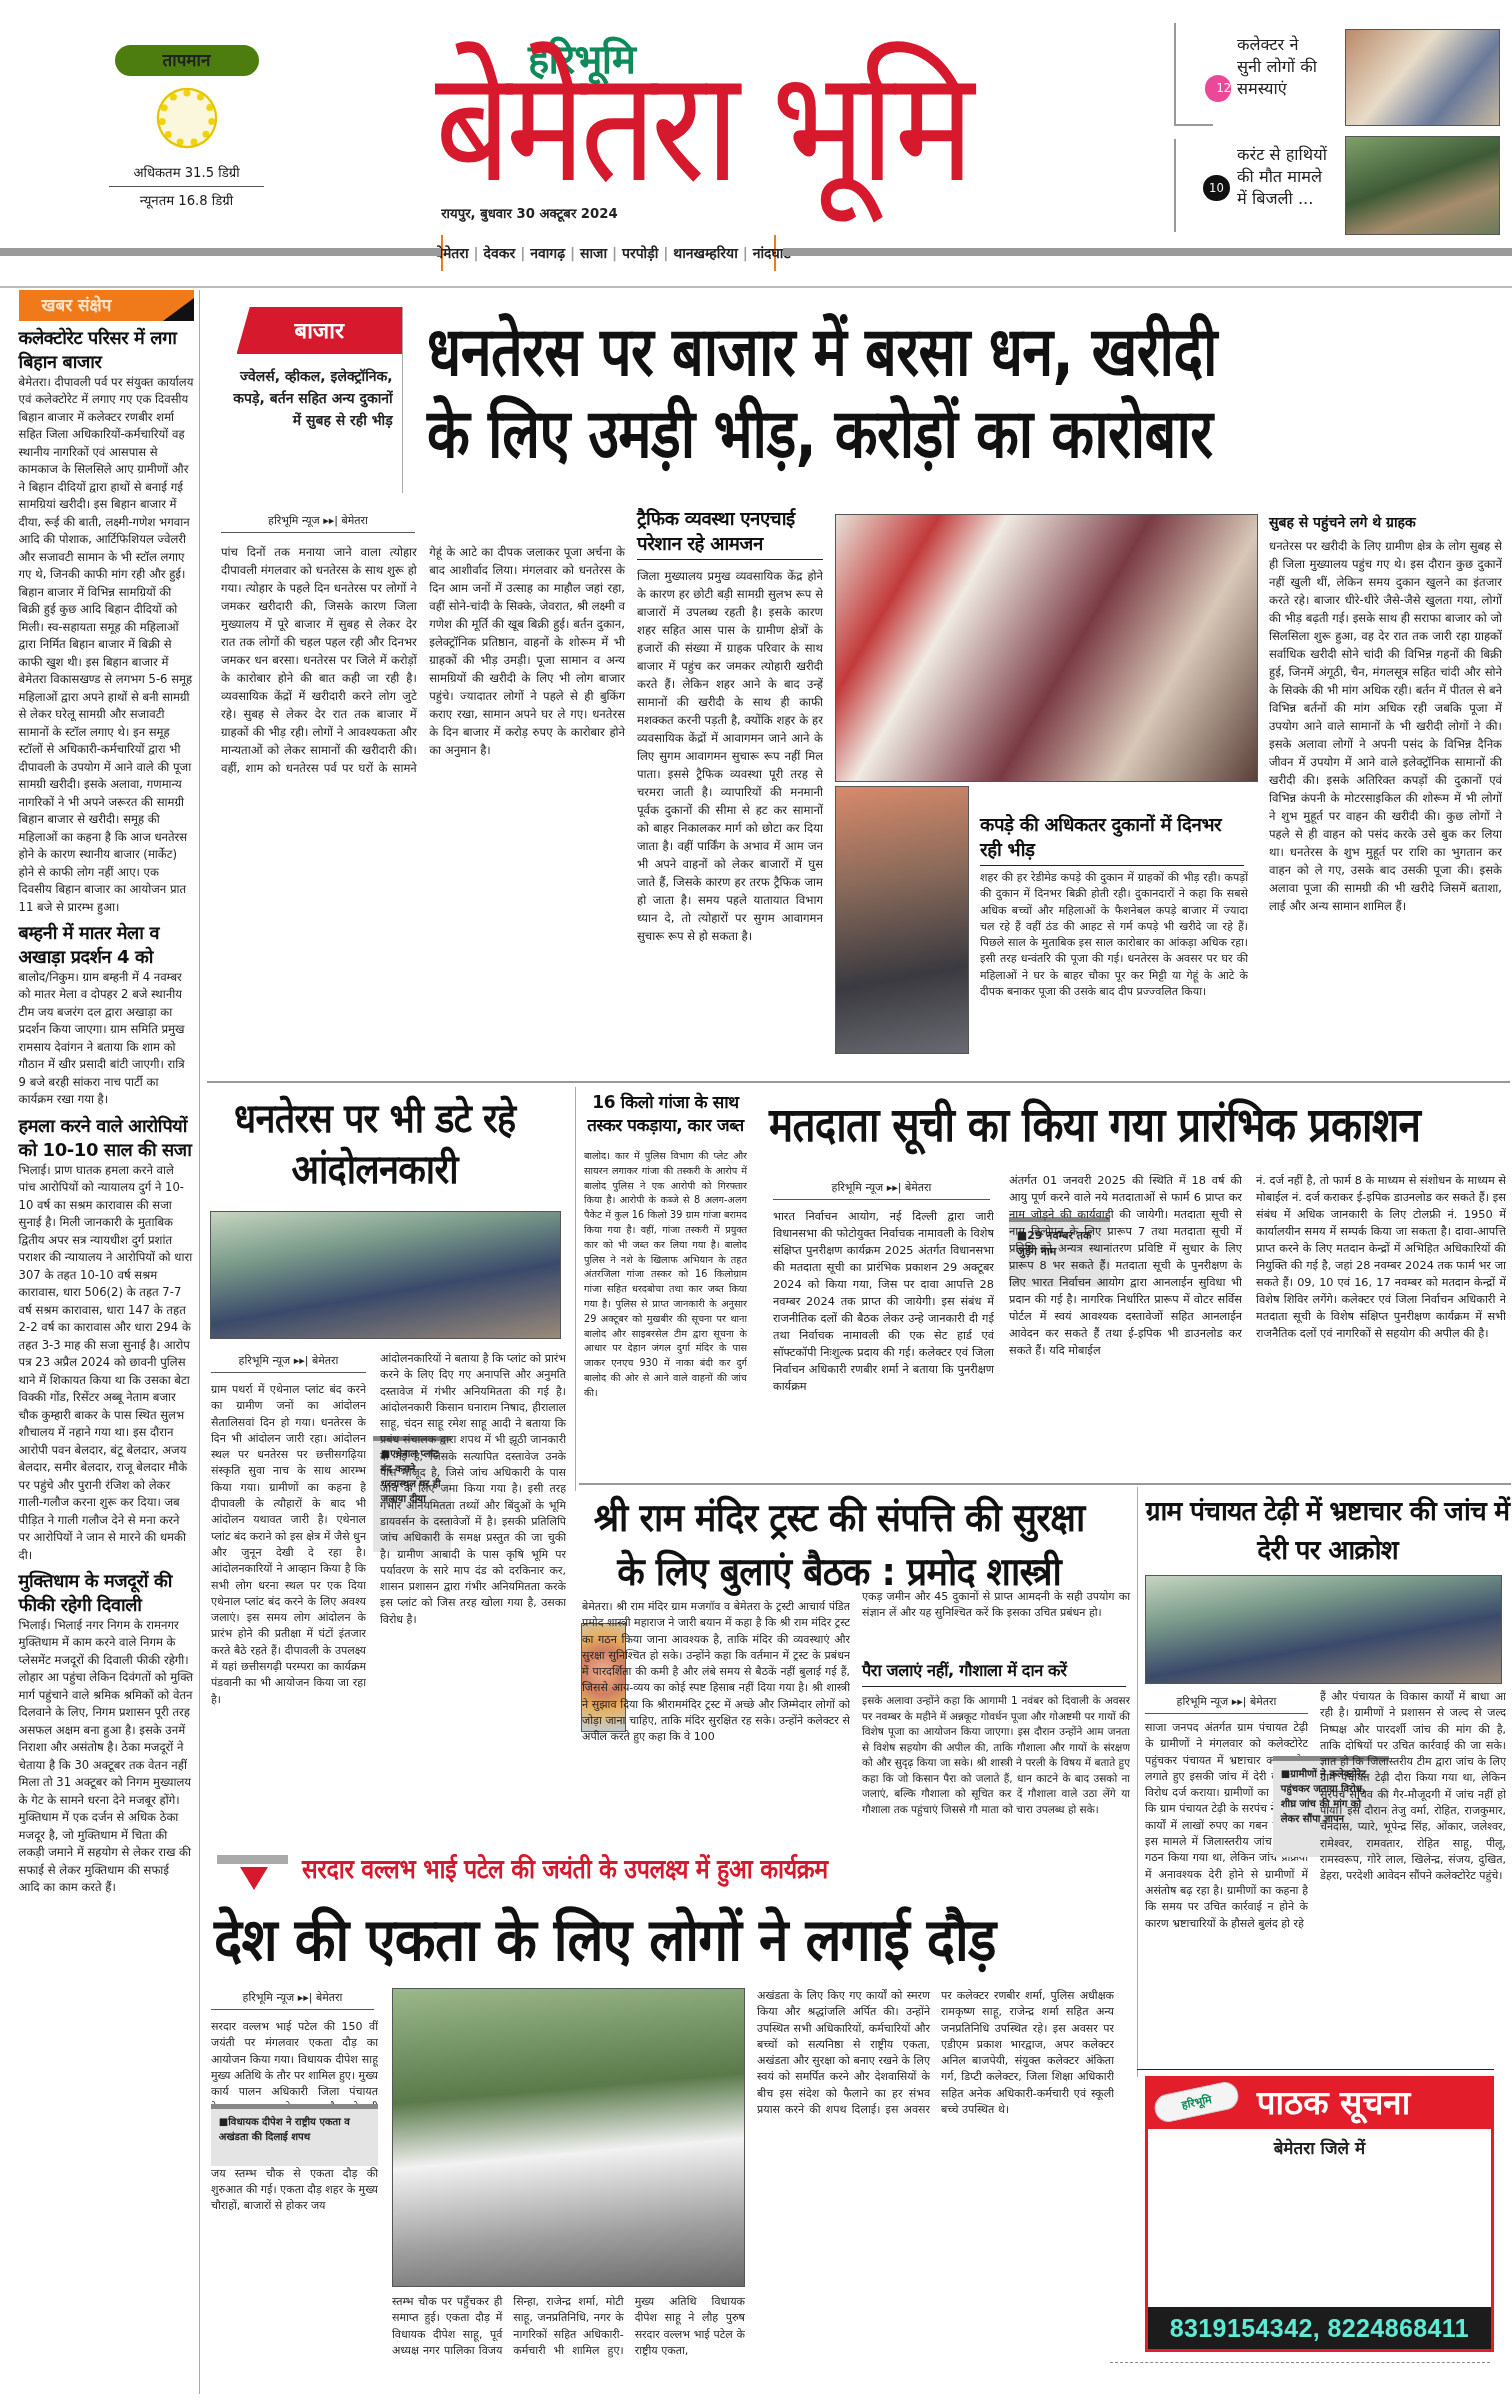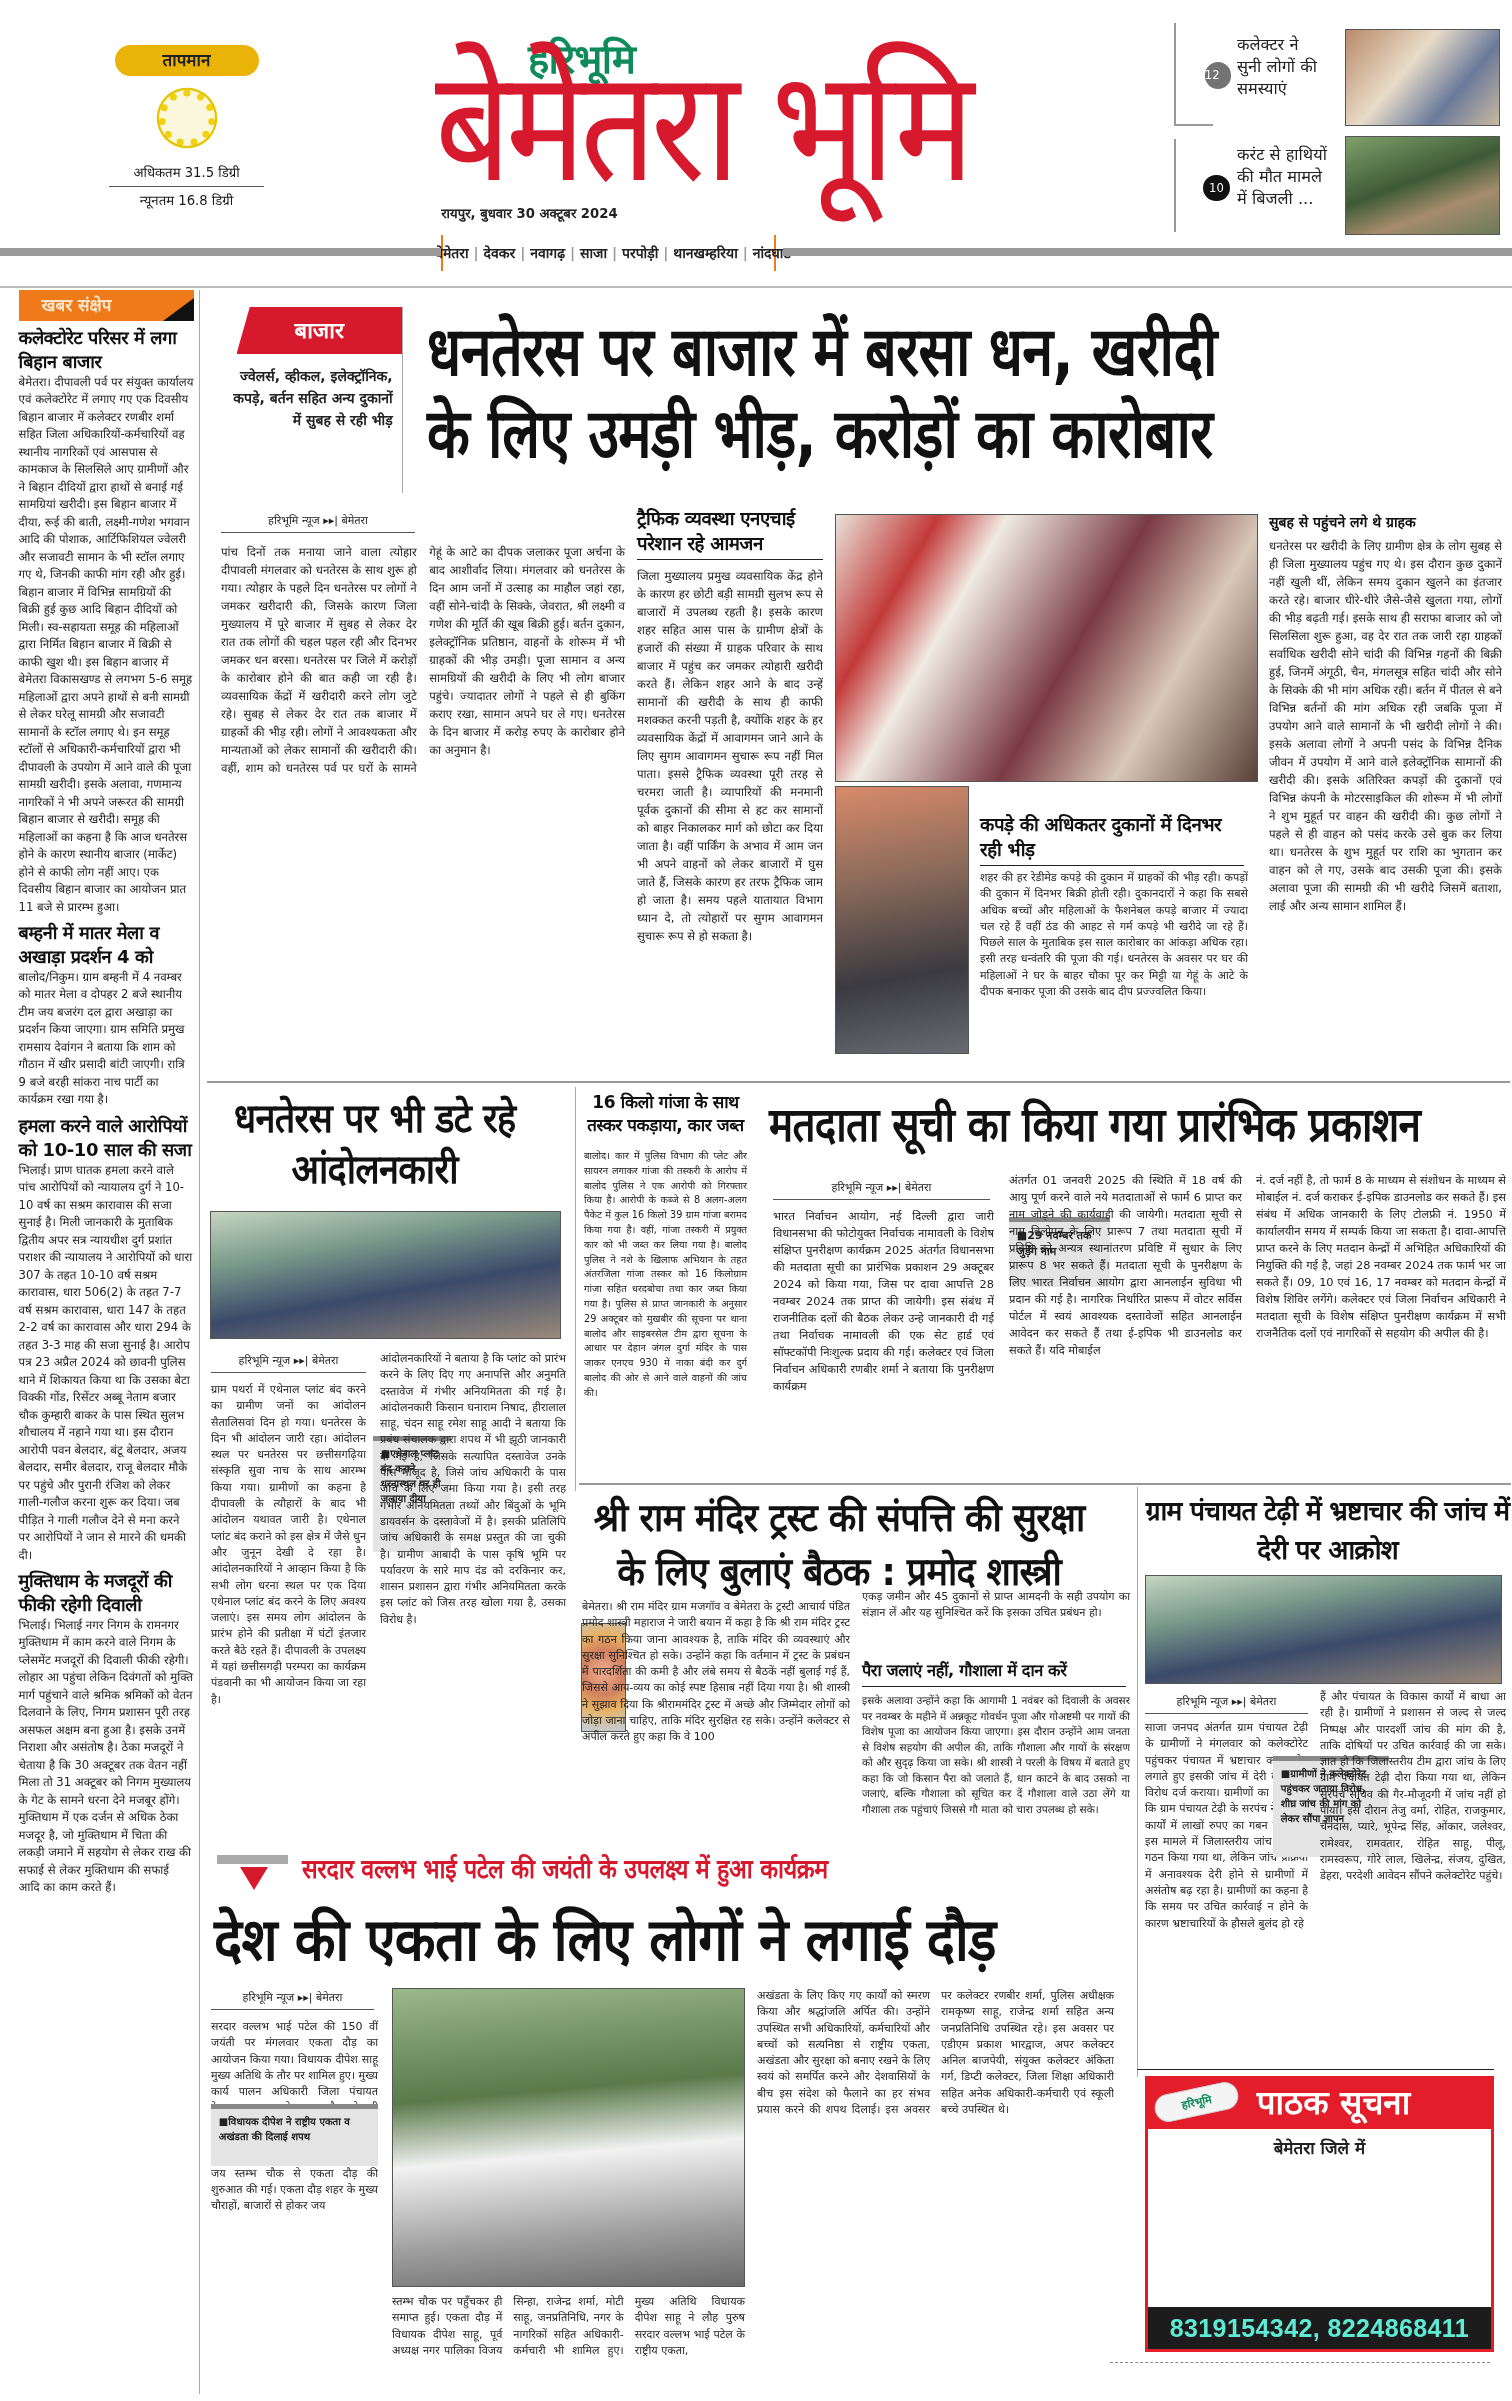--- a/index.html
+++ b/index.html
@@ -23,21 +23,21 @@
 .vline{position:absolute;width:0.8px;background:#aaa}
 .hline{position:absolute;height:1.6px;background:#999}
 .sb-head{font-family:"DejaVu Sans",sans-serif;font-weight:bold;font-size:18px;line-height:24px;color:#111;letter-spacing:-0.4px}
 .sb-body{font-family:"DejaVu Sans",sans-serif;font-size:11.6px;line-height:17.5px;color:#222}
 .sb-body b{font-weight:normal}
 </style>
 </head>
 <body>
 
 <div class="abs" style="left:109px;top:45px;width:155px;height:179px;">
-  <div style="margin:0 auto;width:144px;height:31px;border-radius:15.5px;background:#eab308;text-align:center;font:bold 17px/31px 'DejaVu Sans',sans-serif;color:#222;">तापमान</div>
+  <div style="margin:0 auto;width:144px;height:31px;border-radius:15.5px;background:#4d7c0f;text-align:center;font:bold 17px/31px 'DejaVu Sans',sans-serif;color:#222;">तापमान</div>
   <div style="margin:14px auto 0;width:56px;height:56px;border-radius:50%;background:#fbf7dc;border:7px dotted #f2d20f;box-shadow:0 0 0 2.3px #e6c400;"></div>
   <div style="margin-top:17px;text-align:center;font:13.2px 'DejaVu Sans',sans-serif;padding-bottom:4.7px;border-bottom:1.6px solid #555;">अधिकतम 31.5 डिग्री</div>
   <div style="margin-top:4.7px;text-align:center;font:13.2px 'DejaVu Sans',sans-serif;">न्यूनतम 16.8 डिग्री</div>
 </div>
 
 <div class="abs" style="left:435px;top:15.5px;width:745px;height:264px;">
   <div style="position:absolute;left:93px;top:14px;font:bold 40px 'DejaVu Sans',sans-serif;color:#0f8a5a;letter-spacing:-0.8px;">हरिभूमि</div>
   <div style="position:absolute;left:0px;top:33px;font:155px/155px 'DejaVu Sans',sans-serif;color:#d7192d;letter-spacing:-6.2px;transform:scaleX(0.86);transform-origin:left top;white-space:nowrap;">बेमेतरा भूमि</div>
   <div style="position:absolute;left:6.2px;top:188px;font:bold 13.2px 'DejaVu Sans',sans-serif;color:#222;">रायपुर, बुधवार 30 अक्टूबर 2024</div>
   <div style="position:absolute;left:6.2px;top:219px;width:335px;height:36px;border-left:2.3px solid #f07a1a;border-right:2.3px solid #f07a1a;"></div>
@@ -45,21 +45,21 @@
 </div>
 <div class="abs" style="left:0;top:248px;width:441px;height:7.8px;background:#9a9a9a;"></div>
 <div class="abs" style="left:783px;top:248px;width:730px;height:7.8px;background:#9a9a9a;"></div>
 <div class="abs" style="left:0;top:286px;width:1512px;height:2.3px;background:#bbb;"></div>
 
 <div class="abs" style="left:1174px;top:23px;width:334px;height:217px;">
   <div style="position:absolute;left:0;top:0;width:2.3px;height:101px;background:#999"></div>
   <div style="position:absolute;left:0;top:101px;width:39px;height:2.3px;background:#999"></div>
   <div style="position:absolute;left:0;top:116px;width:2.3px;height:93px;background:#999"></div>
   <div style="position:absolute;left:23px;top:6.2px;width:303px;height:97px;">
-    <div style="position:absolute;left:7.8px;top:33px;width:26.4px;height:26.4px;border-radius:50%;background:#737373;color:#fff;font:11.6px/26.4px 'DejaVu Sans',sans-serif;text-align:left;">12</div>
+    <div style="position:absolute;left:7.8px;top:46px;width:26.4px;height:26.4px;border-radius:50%;background:#ec4899;color:#fff;font:11.6px/26.4px 'DejaVu Sans',sans-serif;text-align:right;">12</div>
     <div style="position:absolute;left:40px;top:4.7px;width:85px;font:16.3px/22px 'DejaVu Sans',sans-serif;color:#222;">कलेक्टर ने सुनी लोगों की समस्याएं</div>
     <div class="photo office" style="position:absolute;left:148px;top:0;width:155px;height:97px;"></div>
   </div>
   <div style="position:absolute;left:23px;top:113px;width:303px;height:101px;">
     <div style="position:absolute;left:6.2px;top:39px;width:26.4px;height:26.4px;border-radius:50%;background:#111;color:#fff;font:11.6px/26.4px 'DejaVu Sans',sans-serif;text-align:center;">10</div>
     <div style="position:absolute;left:40px;top:7.8px;width:97px;font:16.3px/22px 'DejaVu Sans',sans-serif;color:#222;">करंट से हाथियों की मौत मामले में बिजली ...</div>
     <div class="photo green" style="position:absolute;left:148px;top:0;width:155px;height:99px;"></div>
   </div>
 </div>
 

